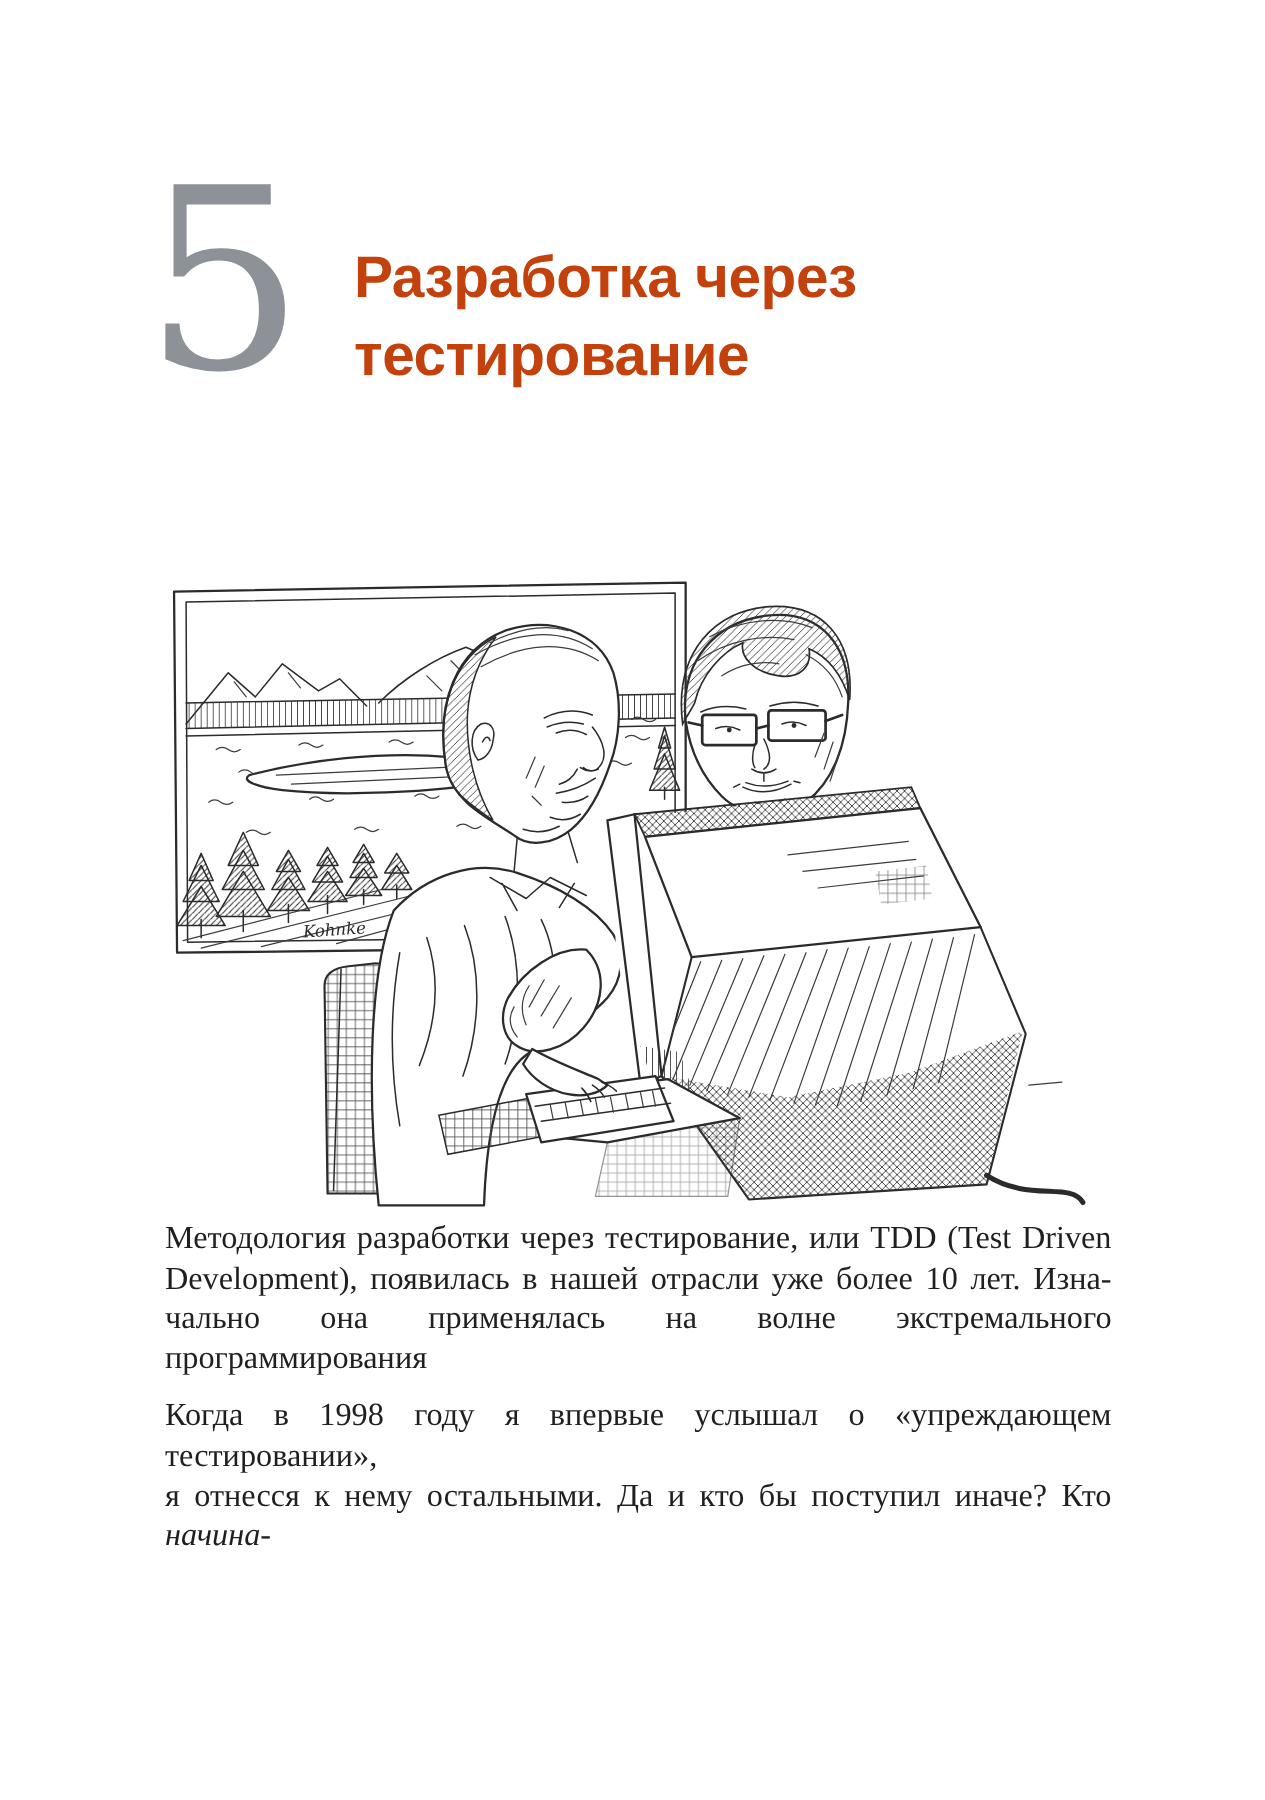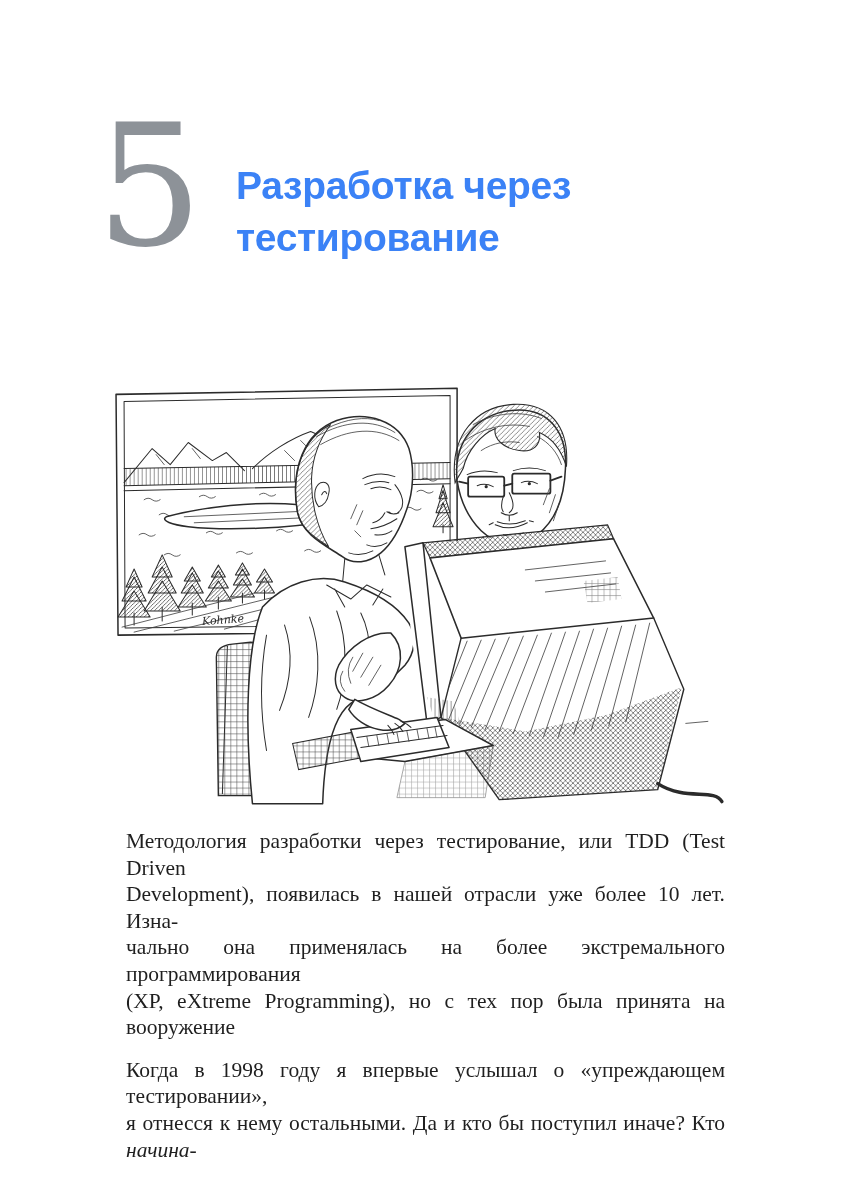--- a/index.html
+++ b/index.html
@@ -2,26 +2,26 @@
 <html lang="ru"><head>
 <meta charset="utf-8">
 <style>
   html,body{margin:0;padding:0;background:#ffffff;}
   .page{position:relative;width:843px;height:1200px;background:#ffffff;overflow:hidden;
         font-family:"Liberation Serif",serif;color:#1f1f1f;}
   .chapter-number{position:absolute;left:96px;top:103px;font-family:"DejaVu Serif",serif;
         font-size:168px;line-height:168px;color:#8d9298;font-weight:400;}
   .chapter-title{position:absolute;left:236px;top:134px;width:450px;
         font-family:"Liberation Sans",sans-serif;font-weight:700;font-size:39px;
-        line-height:1.33;color:#3b82f6;letter-spacing:-0.3px;}
+        line-height:1.33;color:#c2410c;letter-spacing:-0.3px;}
   .illustration{position:absolute;left:104px;top:384px;width:642px;height:422px;}
   .illustration svg{display:block;width:100%;height:100%;}
   .body-text{position:absolute;left:110px;top:812px;width:631px;
         font-size:21.5px;line-height:26.6px;color:#1f1f1f;}
-  .para{margin:16px;}
+  .para{margin:0;}
   .para + .para{margin-top:12px;}
   .line{text-align:justify;text-align-last:justify;}
   .line.flush{text-align-last:left;}
   .it{font-style:italic;}
   
   .ink{stroke:#2b2b2b;fill:none;stroke-width:1.4;stroke-linecap:round;stroke-linejoin:round;}
   .ink2{stroke:#2b2b2b;fill:none;stroke-width:1;stroke-linecap:round;stroke-linejoin:round;}
   .thin{stroke:#3c3c3c;fill:none;stroke-width:0.8;stroke-linecap:round;}
   .wfill{fill:#ffffff;stroke:#2b2b2b;stroke-width:1.5;stroke-linejoin:round;}
 </style>
@@ -215,21 +215,20 @@
       </g>
 
       <path d="M552,398 C580,416 608,402 616,416" stroke="#2b2b2b" stroke-width="3.4" fill="none" stroke-linecap="round"></path>
     </svg>
   </div>
 
   <div class="body-text">
       <div class="para">
         <div class="line"><span>Методология разработки через тестирование, или TDD (Test Driven</span></div>
         <div class="line"><span>Development), появилась в нашей отрасли уже более 10 лет. Изна-</span></div>
-        <div class="line"><span>чально она применялась на более экстремального программирования</span></div>
-        <div class="line"><span>(XP, eXtreme Programming), но с тех пор была принята на вооружение</span></div>
+        <div class="line"><span>чально она применялась на волне экстремального программирования</span></div>
       </div>
       <div class="para">
         <div class="line"><span>Когда в 1998 году я впервые услышал о «упреждающем тестировании»,</span></div>
         <div class="line"><span>я отнесся к нему остальными. Да и кто бы поступил иначе? Кто </span><span class="it">начина-</span></div>
       </div>
     </div>
 </div>
 
 </body></html>

